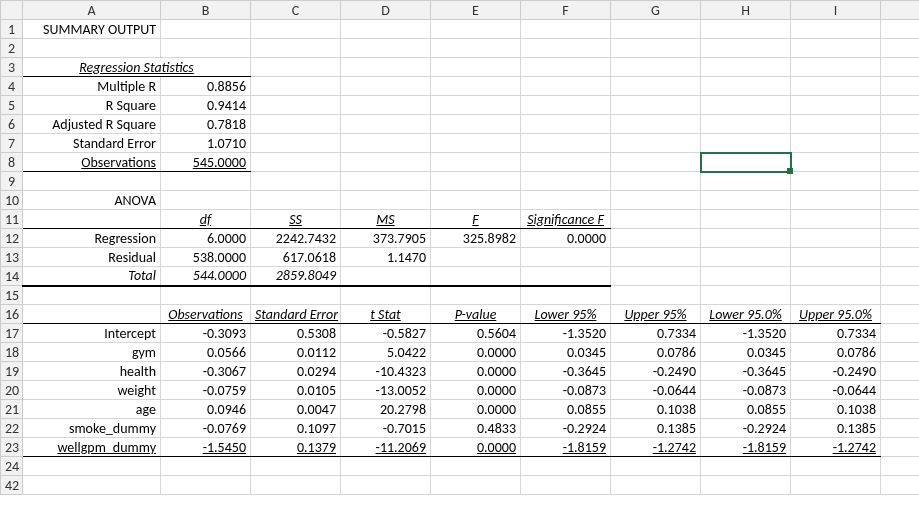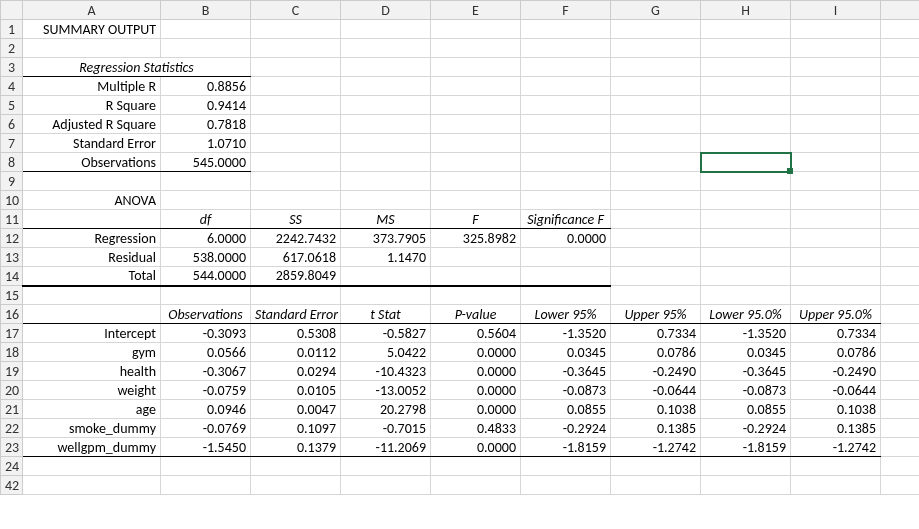--- a/index.html
+++ b/index.html
@@ -34,22 +34,22 @@
     font-weight: normal;
     color: #333;
     border: 1px solid #ccc;
   }
   .num { text-align: right; }
   .txt { text-align: right; }
   .italic { font-style: italic; }
   .center { text-align: center; }
   
   .bT { border-top: 1px solid #000 !important; }
-  .bB { border-bottom: 1px solid #000 !important; }
-  .bBthick { border-bottom: 2px solid #000 !important; }
+  .bB { border-bottom: 1px solid #000 !important; text-decoration: underline; }
+  .bBthick { border-bottom: 2px solid #000 !important; font-style: italic; }
   
   th.sel-col { background: #d5e3cf; border-bottom: 2px solid #217346; }
   
   .active-cell {
     position: absolute;
     border: 2px solid #217346;
     pointer-events: none;
     box-sizing: border-box;
   }
   .fill-handle {

